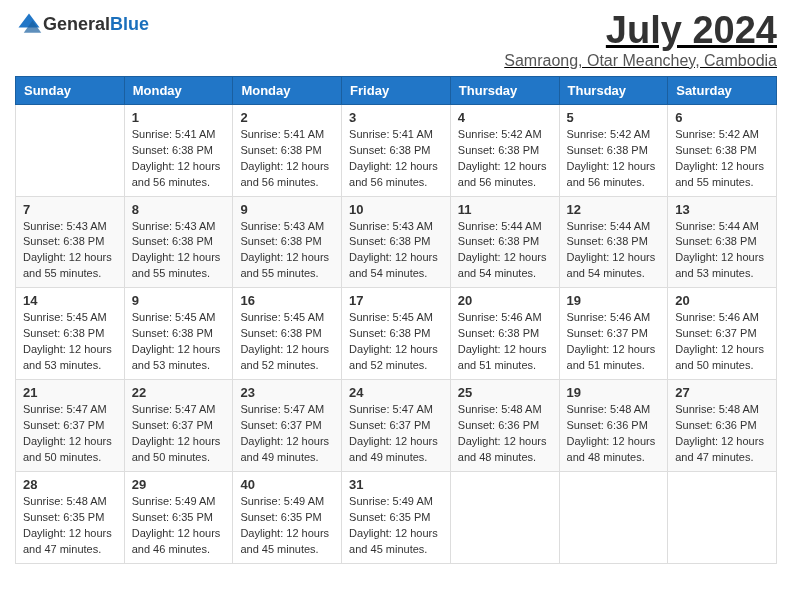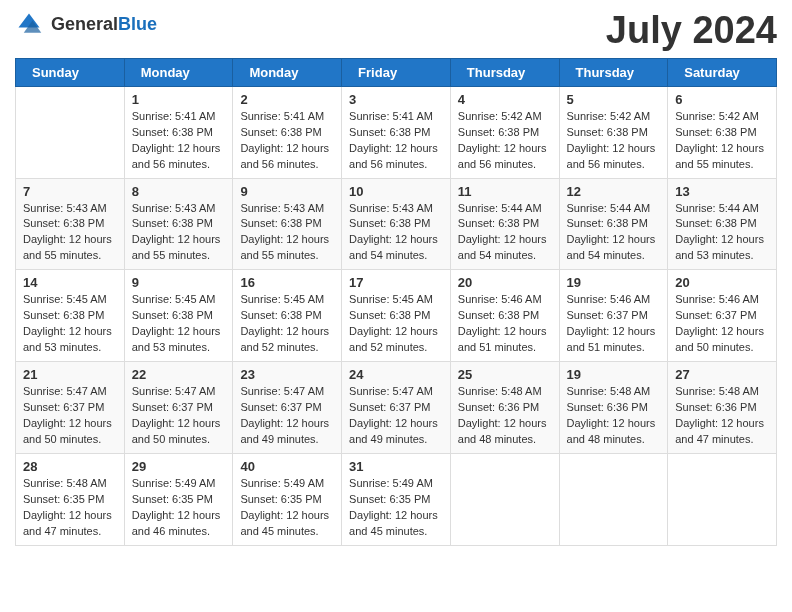--- a/index.html
+++ b/index.html
@@ -12,59 +12,60 @@
     }
     .header-area {
       display: flex;
       justify-content: space-between;
       align-items: flex-start;
       margin-bottom: 6px;
     }
     .logo {
       display: flex;
       align-items: center;
-      gap: 8px;
+      gap: 0;
     }
     .logo-text-general {
       font-size: 18px;
       font-weight: bold;
       color: #333;
     }
     .logo-text-blue {
       font-size: 18px;
       font-weight: bold;
       color: #1a6fbc;
     }
     .logo-icon {
       width: 28px;
       height: 28px;
     }
     .title-area {
       text-align: right;
+      text-decoration: underline;
     }
     .main-title {
       font-size: 38px;
       font-weight: bold;
       color: #333;
       line-height: 1.1;
     }
     .subtitle {
       font-size: 16px;
       color: #555;
     }
     .calendar-table {
       width: 100%;
       border-collapse: collapse;
       border: 1px solid #ccc;
     }
     .calendar-table th {
       background-color: #2176c7;
       color: #fff;
       text-align: left;
-      padding: 6px 16px;
+      padding: 6px 8px;
       font-size: 13px;
       font-weight: bold;
       border: 1px solid #1a5fa0;
     }
     .calendar-table td {
       vertical-align: top;
       padding: 5px 7px;
       font-size: 11px;
       color: #333;
       border: 1px solid #ddd;
@@ -98,20 +99,21 @@
     <svg class="logo-icon" viewBox="0 0 32 32" xmlns="http://www.w3.org/2000/svg">
       <polygon points="16,4 28,20 4,20" fill="#2176c7"></polygon>
       <polygon points="20,12 30,26 10,26" fill="#1a5fa0" opacity="0.7"></polygon>
     </svg>
     <span>
       <span class="logo-text-general">General</span><span class="logo-text-blue">Blue</span>
     </span>
   </div>
   <div class="title-area">
     <div class="main-title">July 2024</div>
+    <div class="subtitle">Samraong, Otar Meanchey, Cambodia</div>
   </div>
 </div>
 
 <table class="calendar-table">
   <thead>
     <tr id="header-row">
         <th>Sunday</th>
         <th>Monday</th>
         <th>Monday</th>
         <th>Friday</th>

